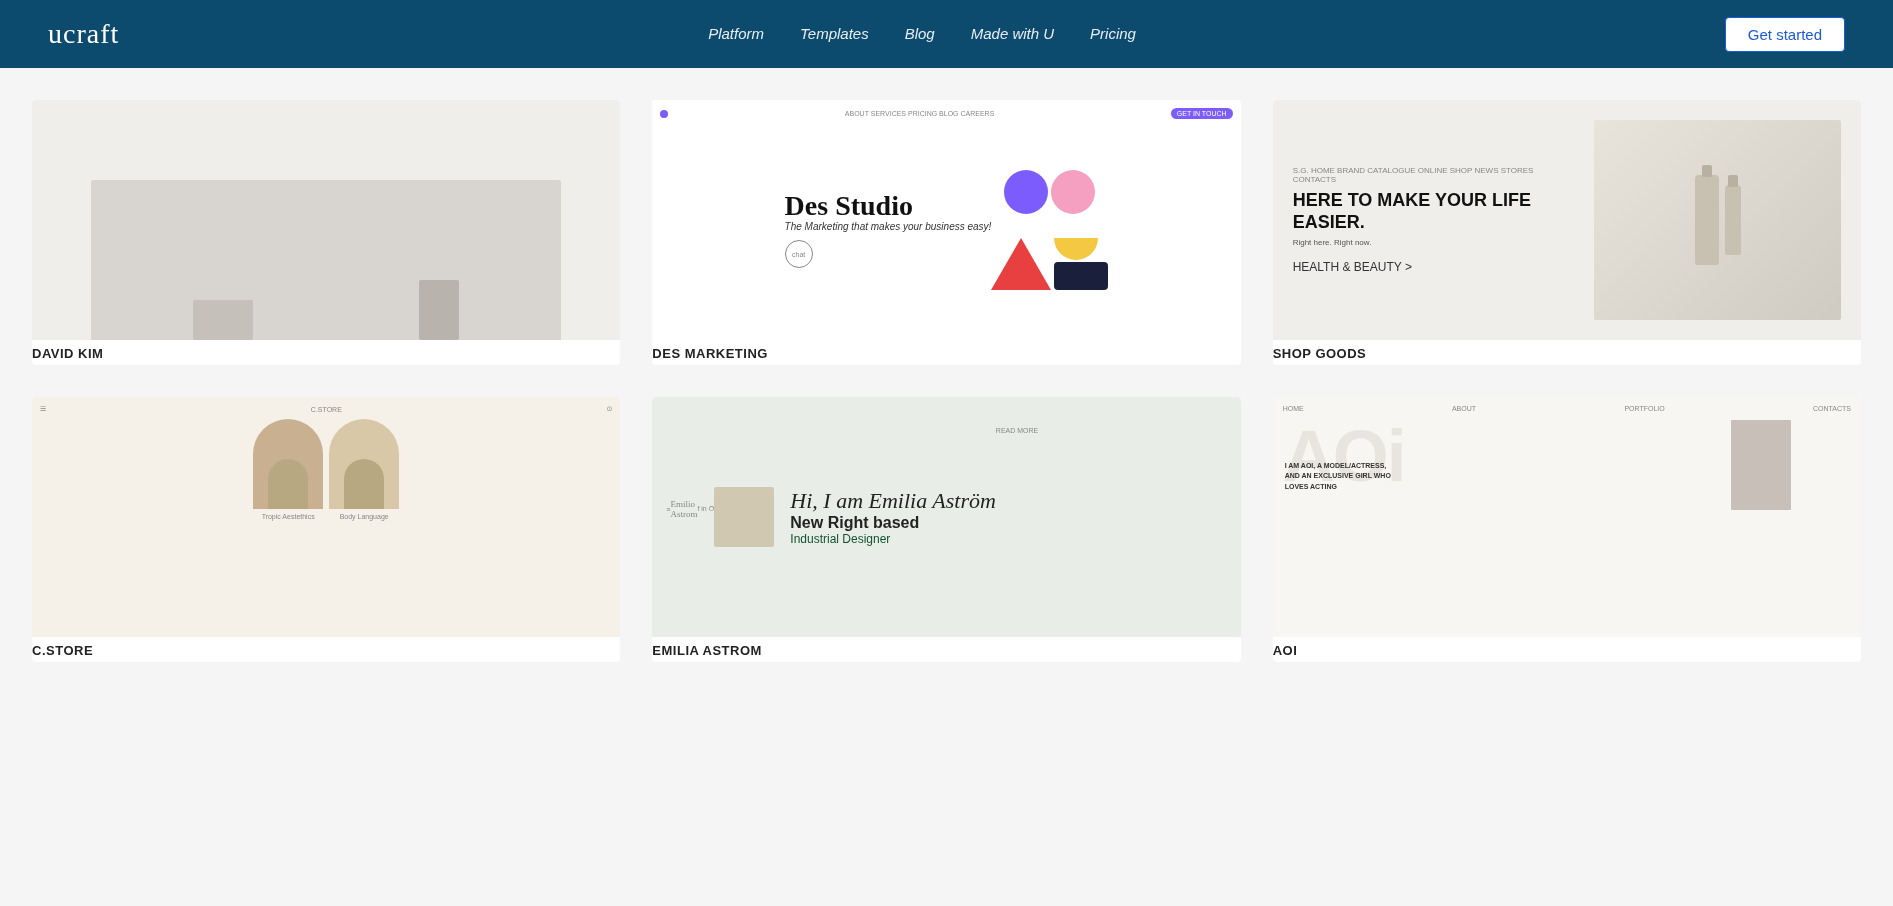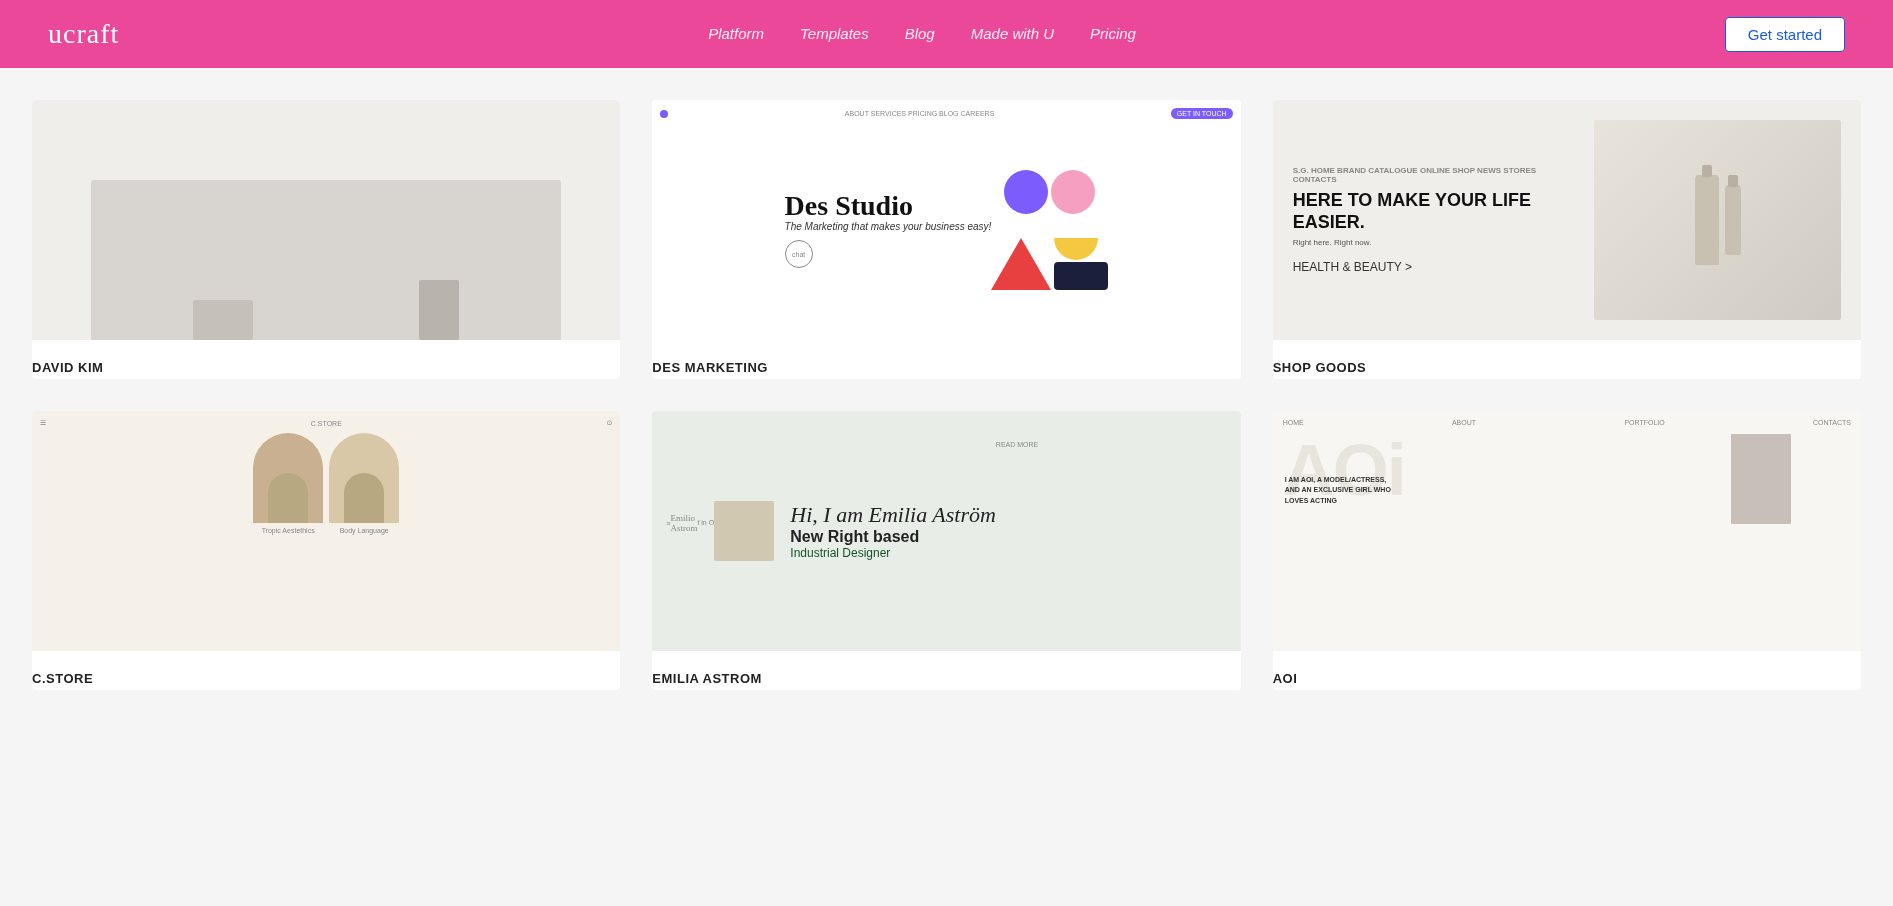--- a/index.html
+++ b/index.html
@@ -1,20 +1,20 @@
 <!DOCTYPE html>
 <html><head>
   <meta charset="utf-8">
   <style>
     * { box-sizing: border-box; margin: 0; padding: 0; }
     body { font-family: -apple-system, BlinkMacSystemFont, 'Segoe UI', Arial, sans-serif; background: #f5f5f5; }
 
     
     .navbar {
-      background: #ec4899;
+      background: #0c4a6e;
       display: flex;
       align-items: center;
       justify-content: space-between;
       padding: 0 48px;
       height: 68px;
       position: sticky;
       top: 0;
       z-index: 100;
     }
     .navbar-logo {
@@ -117,21 +117,21 @@
       color: #555;
       border: none;
       border-radius: 3px;
       padding: 10px 60px;
       font-size: 16px;
       font-weight: 400;
       cursor: pointer;
       width: 200px;
     }
     .template-label {
-      padding: 20px 0 4px 0;
+      padding: 6px 0 4px 0;
       font-size: 13px;
       font-weight: 600;
       letter-spacing: 0.5px;
       color: #222;
       text-transform: uppercase;
     }
 
     
     
     .thumb-david-kim {
@@ -421,21 +421,21 @@
     <div class="thumbnail-overlay">
       <button class="btn-select">Select</button>
       <button class="btn-preview">Preview</button>
     </div>
     <div class="template-label">DES MARKETING</div>
   </div>
 
   <div class="template-card">
     <div class="template-thumbnail thumb-shop">
       <div class="shop-text">
-        <div style="font-size:8px;color:#888;margin-bottom:6px;font-weight:bold;">S.G.  HOME BRAND CATALOGUE ONLINE SHOP NEWS STORES CONTACTS</div>
+        <div style="font-size:8px;color:#888;margin-bottom:6px;">S.G.  HOME BRAND CATALOGUE ONLINE SHOP NEWS STORES CONTACTS</div>
         <div class="shop-headline">HERE TO MAKE YOUR LIFE EASIER.</div>
         <div class="shop-sub">Right here. Right now.</div>
         <div class="shop-link">HEALTH &amp; BEAUTY &gt;</div>
       </div>
       <div class="shop-img">
         <div class="bottle"></div>
         <div class="bottle" style="width:16px;height:70px;margin-left:6px;"></div>
       </div>
     </div>
     <div class="thumbnail-overlay">

